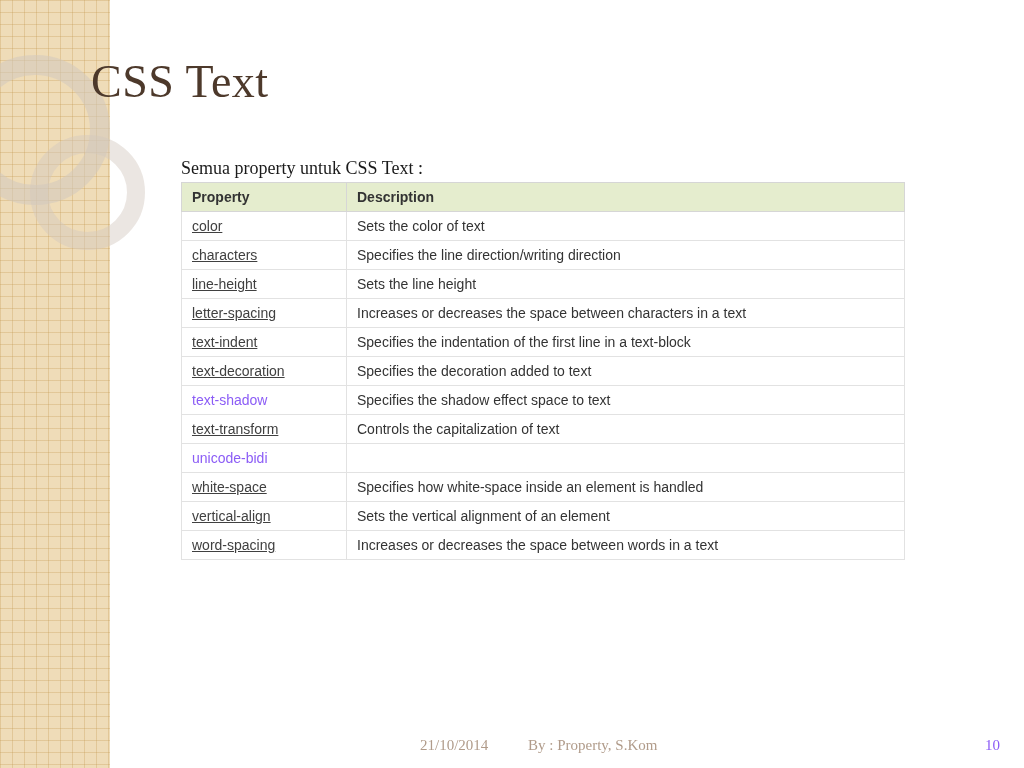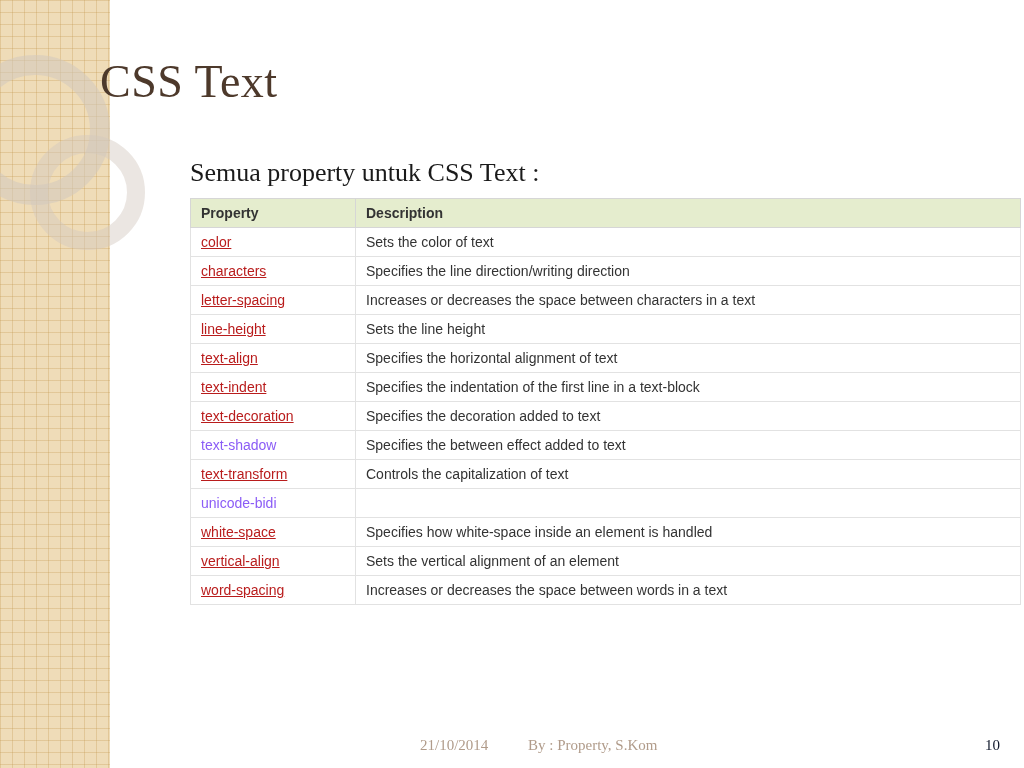--- a/index.html
+++ b/index.html
@@ -45,76 +45,76 @@
   .ring1, .ring2 {
     position: absolute;
     border-radius: 50%;
     border: 20px solid rgba(210,200,190,.55);
   }
   .ring1 { width: 150px; height: 150px; left: -40px; top: 55px; }
   .ring2 { width: 115px; height: 115px; left: 30px; top: 135px; border-width: 18px; border-color: rgba(210,200,190,.45); }
 
   .slide {
     position: absolute;
-    left: 100px; top: 55px;
+    left: 91px; top: 55px;
     width: 900px;
   }
   .title {
     font-family: Georgia, "Times New Roman", serif;
     font-size: 46px;
     font-weight: 400;
     color: #4d392b;
     letter-spacing: .5px;
   }
   .subtitle {
     margin-top: 50px;
     margin-left: 90px;
     font-family: Georgia, "Times New Roman", serif;
-    font-size: 26px;
+    font-size: 18px;
     color: #1a1a1a;
   }
   table.props {
-    margin-top: 10px;
+    margin-top: 3px;
     margin-left: 90px;
-    width: 831px;
+    width: 724px;
     border-collapse: collapse;
     font-size: 14px;
     color: #333;
   }
   table.props th {
     background: #e5edce;
     text-align: left;
     font-weight: 700;
     padding: 6px 10px;
     border: 1px solid #d6d6d6;
   }
   table.props td {
     padding: 6px 10px;
     border: 1px solid #e2e2e2;
     background: #fff;
   }
   table.props td.prop a {
-    color: #b91c1c;
+    color: #404040;
   }
   table.props td.prop span.nolink {
     color: #8b5cf6;
   }
   .col-prop { width: 165px; }
 
   .footer {
     position: absolute;
     left: 0; bottom: 14px;
     width: 1024px;
     font-family: Georgia, "Times New Roman", serif;
     font-size: 15px;
     color: #b09b8a;
   }
   .footer .date { position: absolute; left: 420px; bottom: 0; }
   .footer .author { position: absolute; left: 528px; bottom: 0; }
-  .footer .pagenum { position: absolute; right: 24px; bottom: 0; color: #0f172a; }
+  .footer .pagenum { position: absolute; right: 24px; bottom: 0; color: #8b5cf6; }
 </style>
 </head>
 <body>
 
 <div class="deco">
   <div class="grid-arc"></div>
   <div class="grid-bg"></div>
 </div>
 <div class="ring1"></div>
 <div class="ring2"></div>
@@ -137,42 +137,38 @@
     <tbody id="tbody">
         <tr>
           <td class="prop"><a href="#">color</a></td>
           <td>Sets the color of text</td>
         </tr>
         <tr>
           <td class="prop"><a href="#">characters</a></td>
           <td>Specifies the line direction/writing direction</td>
         </tr>
         <tr>
-          <td class="prop"><a href="#">letter-spacing</a></td>
-          <td>Increases or decreases the space between characters in a text</td>
-        </tr>
-        <tr>
           <td class="prop"><a href="#">line-height</a></td>
           <td>Sets the line height</td>
         </tr>
         <tr>
-          <td class="prop"><a href="#">text-align</a></td>
-          <td>Specifies the horizontal alignment of text</td>
+          <td class="prop"><a href="#">letter-spacing</a></td>
+          <td>Increases or decreases the space between characters in a text</td>
         </tr>
         <tr>
           <td class="prop"><a href="#">text-indent</a></td>
           <td>Specifies the indentation of the first line in a text-block</td>
         </tr>
         <tr>
           <td class="prop"><a href="#">text-decoration</a></td>
           <td>Specifies the decoration added to text</td>
         </tr>
         <tr>
           <td class="prop"><span class="nolink">text-shadow</span></td>
-          <td>Specifies the between effect added to text</td>
+          <td>Specifies the shadow effect space to text</td>
         </tr>
         <tr>
           <td class="prop"><a href="#">text-transform</a></td>
           <td>Controls the capitalization of text</td>
         </tr>
         <tr>
           <td class="prop"><span class="nolink">unicode-bidi</span></td>
           <td></td>
         </tr>
         <tr>

